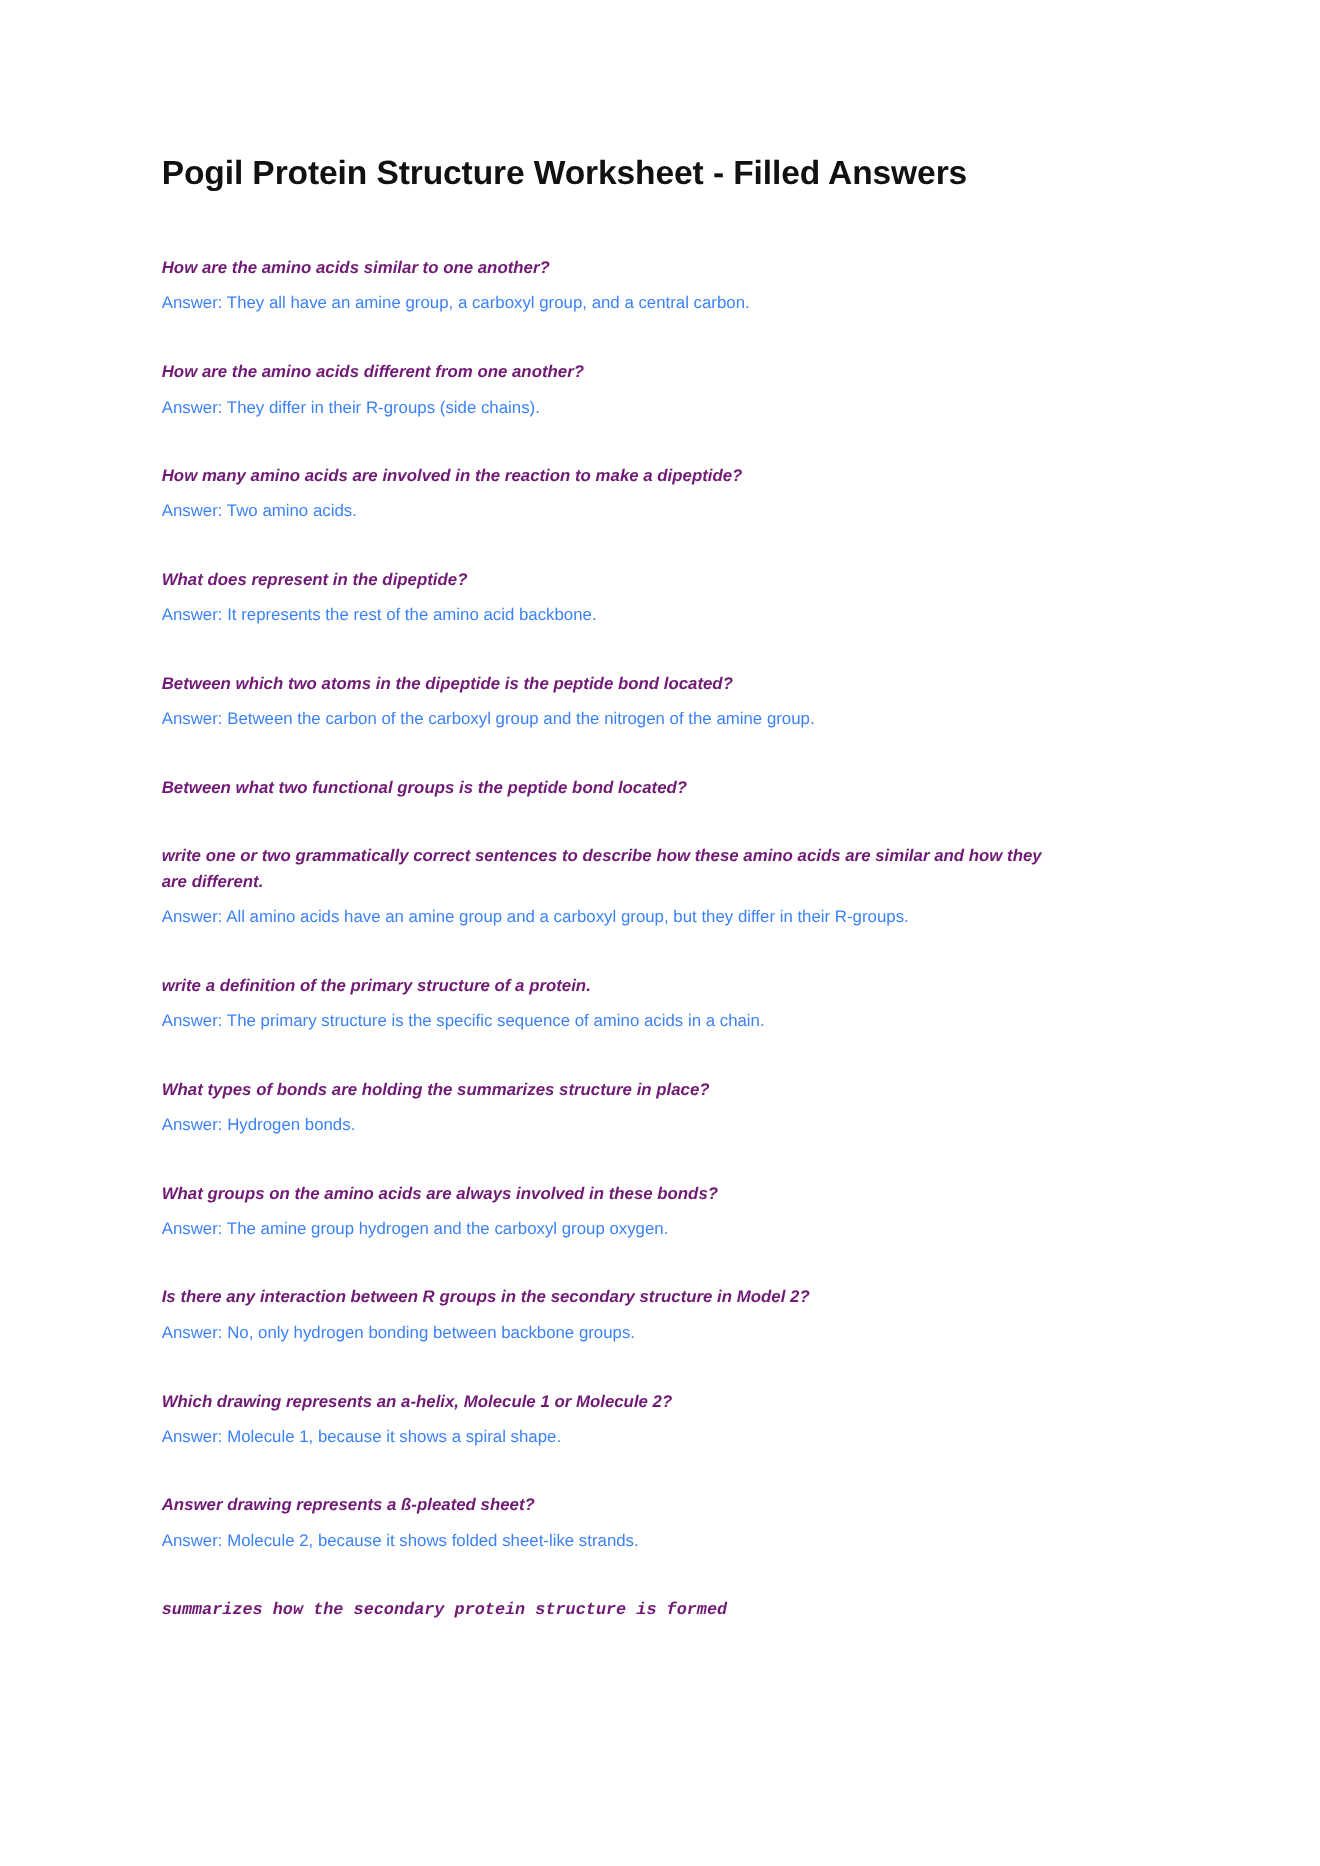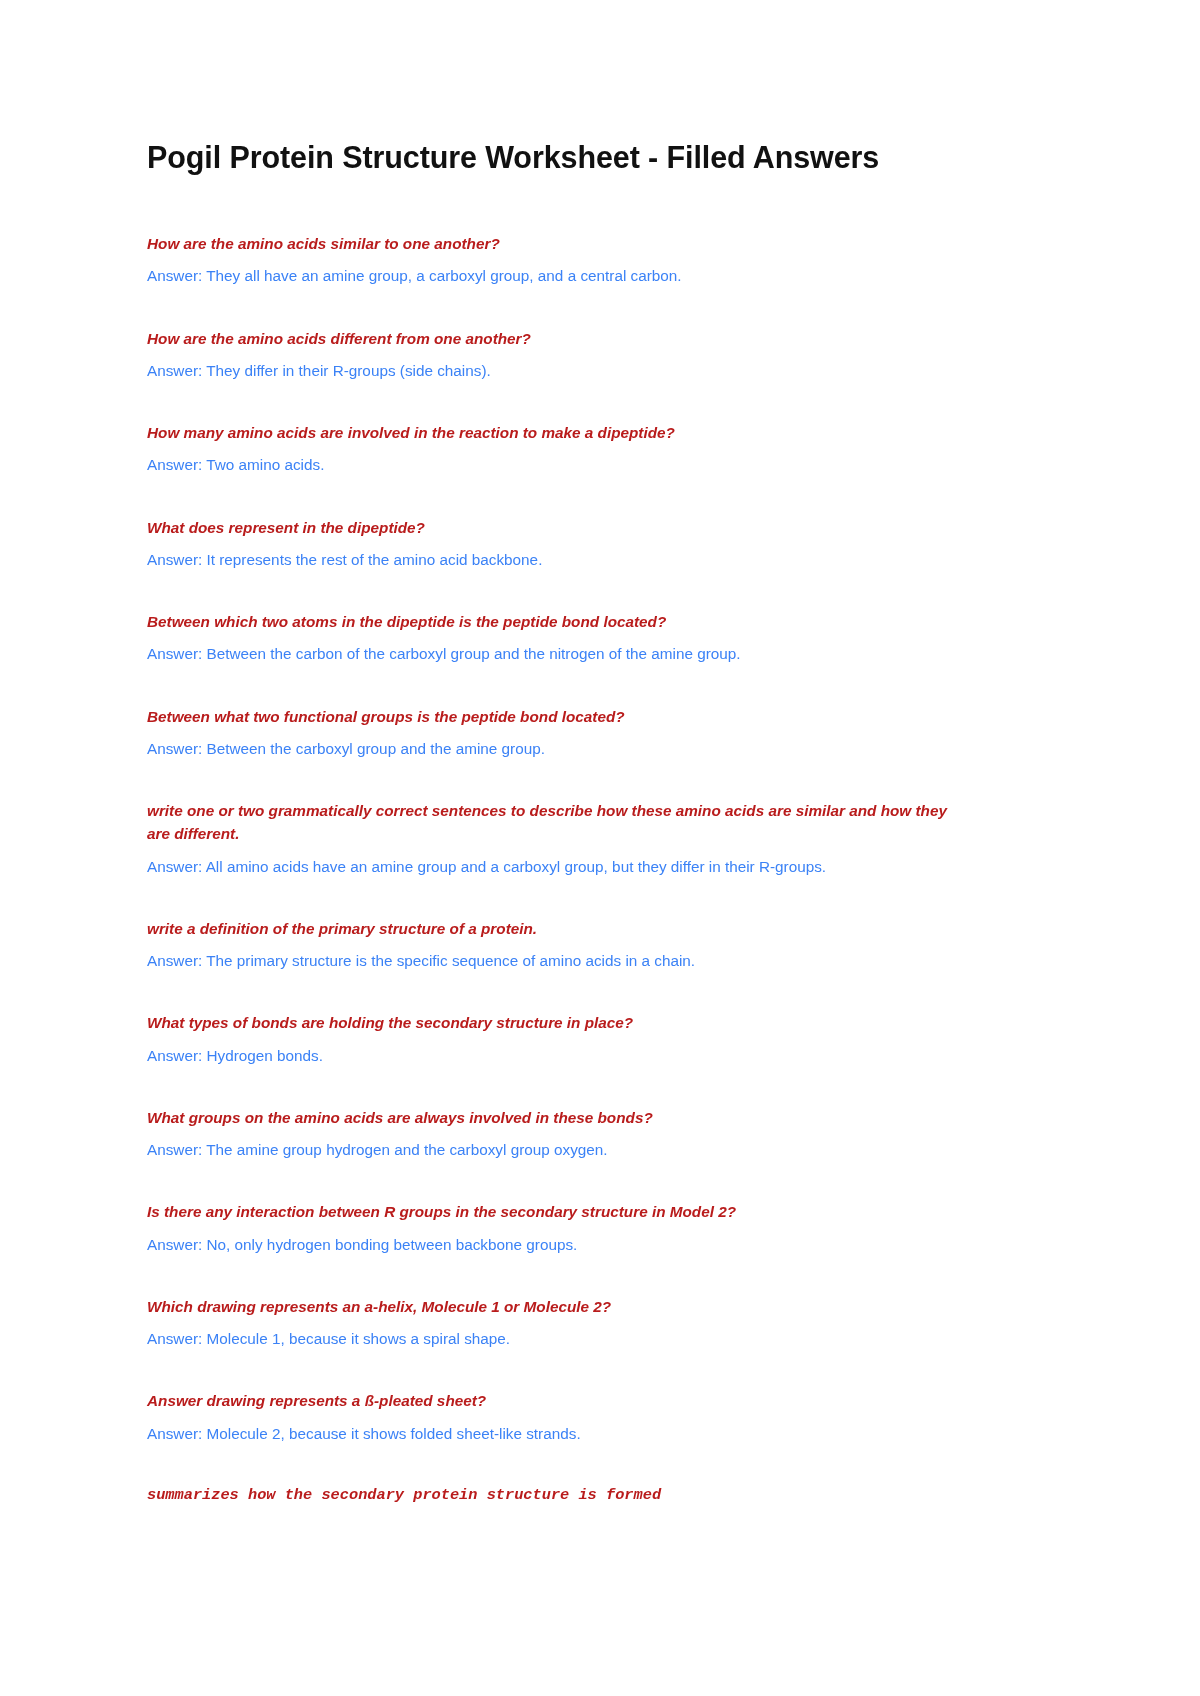--- a/index.html
+++ b/index.html
@@ -40,21 +40,21 @@
     margin-bottom: 4px;
     font-family: Liberation Mono, monospace;
   }
   .question {
     font-size: 15.3px;
     font-weight: bold;
     font-style: italic;
     line-height: 1.52;
     margin: 0 0 9px 0;
     max-width: 800px;
-    color: #b91c1c;
+    color: #701a75;
   }
   .answer {
     font-size: 15.3px;
     font-weight: normal;
     font-style: normal;
     line-height: 1.52;
     margin: 0;
     max-width: 758px;
     color: #3b82f6;
   }
@@ -91,35 +91,34 @@
       <p class="answer">Answer: It represents the rest of the amino acid backbone.</p>
     </div>
 
     <div class="qa-block">
       <p class="question">Between which two atoms in the dipeptide is the peptide bond located?</p>
       <p class="answer">Answer: Between the carbon of the carboxyl group and the nitrogen of the amine group.</p>
     </div>
 
     <div class="qa-block">
       <p class="question">Between what two functional groups is the peptide bond located?</p>
-      <p class="answer">Answer: Between the carboxyl group and the amine group.</p>
     </div>
 
     <div class="qa-block wide">
       <p class="question">write one or two grammatically correct sentences to describe how these amino acids are similar and how they are different.</p>
       <p class="answer">Answer: All amino acids have an amine group and a carboxyl group, but they differ in their R-groups.</p>
     </div>
 
     <div class="qa-block">
       <p class="question">write a definition of the primary structure of a protein.</p>
       <p class="answer">Answer: The primary structure is the specific sequence of amino acids in a chain.</p>
     </div>
 
     <div class="qa-block">
-      <p class="question">What types of bonds are holding the secondary structure in place?</p>
+      <p class="question">What types of bonds are holding the summarizes structure in place?</p>
       <p class="answer">Answer: Hydrogen bonds.</p>
     </div>
 
     <div class="qa-block">
       <p class="question">What groups on the amino acids are always involved in these bonds?</p>
       <p class="answer">Answer: The amine group hydrogen and the carboxyl group oxygen.</p>
     </div>
 
     <div class="qa-block">
       <p class="question">Is there any interaction between R groups in the secondary structure in Model 2?</p>

